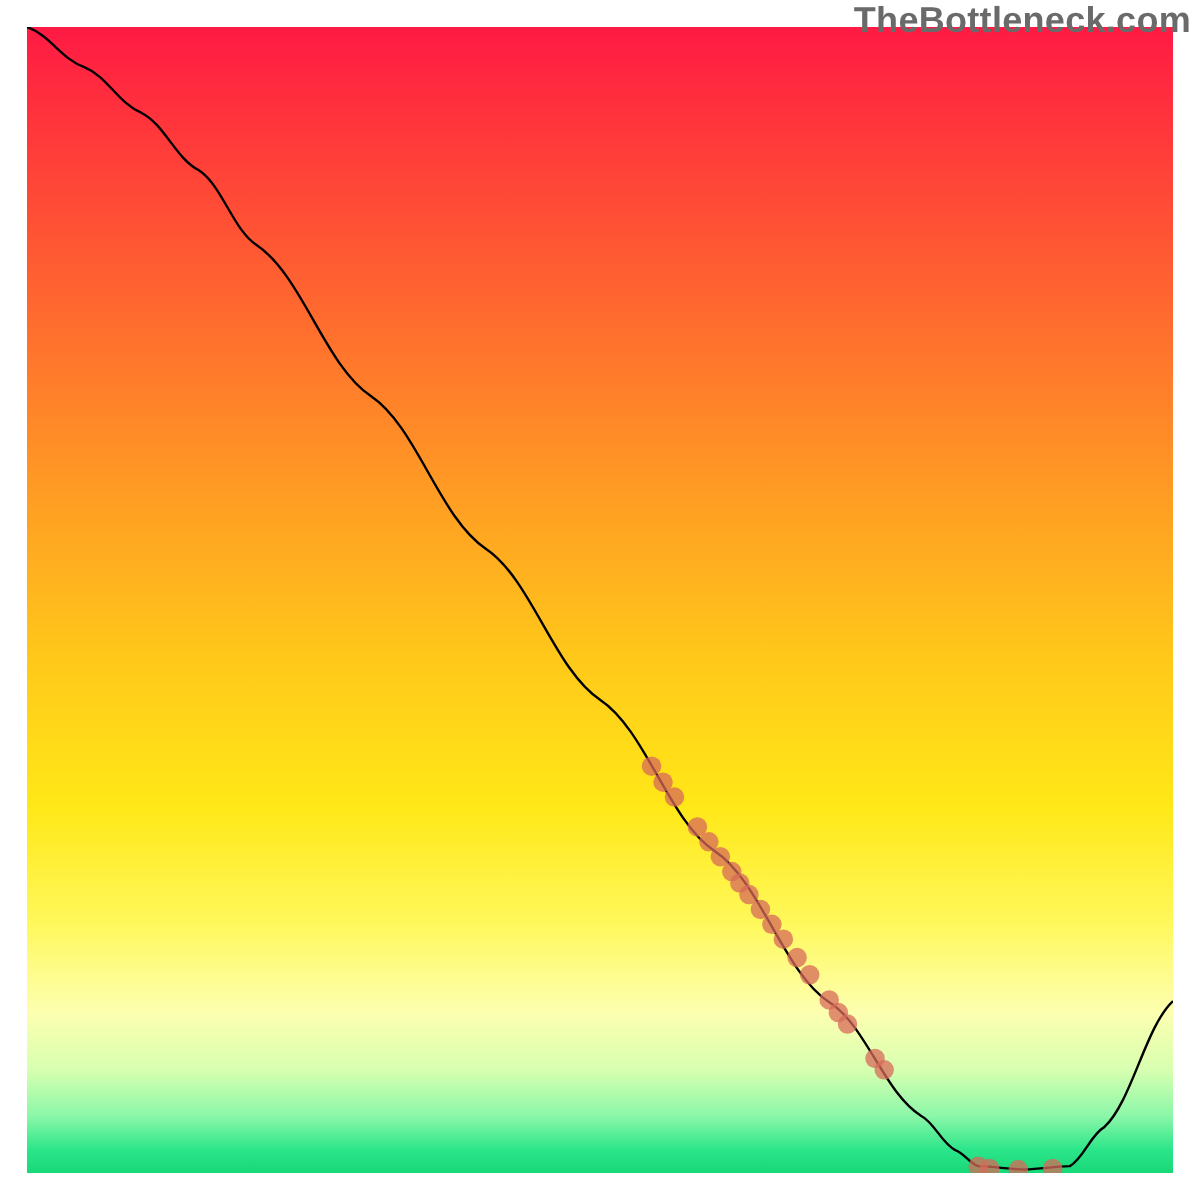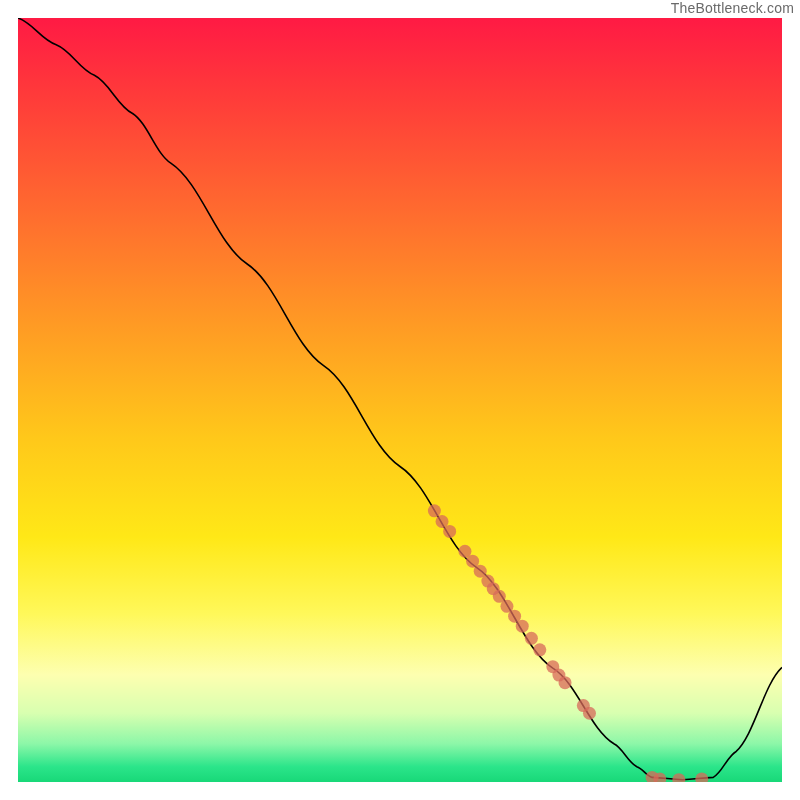--- a/index.html
+++ b/index.html
@@ -35,22 +35,22 @@
       #8cf7a8 95%,
       #2be58a 98%,
       #18d878 100%
     );
   }
   .watermark {
     position: absolute;
     top: 0px;
     right: 6px;
     color: #6a6a6a;
-    font-size: 14px;
-    font-weight: 400;
+    font-size: 24px;
+    font-weight: 700;
     letter-spacing: 0.2px;
     z-index: 10;
   }
   svg.plot {
     position: absolute;
     left: 18px;
     top: 18px;
     width: 764px;
     height: 764px;
     z-index: 5;

